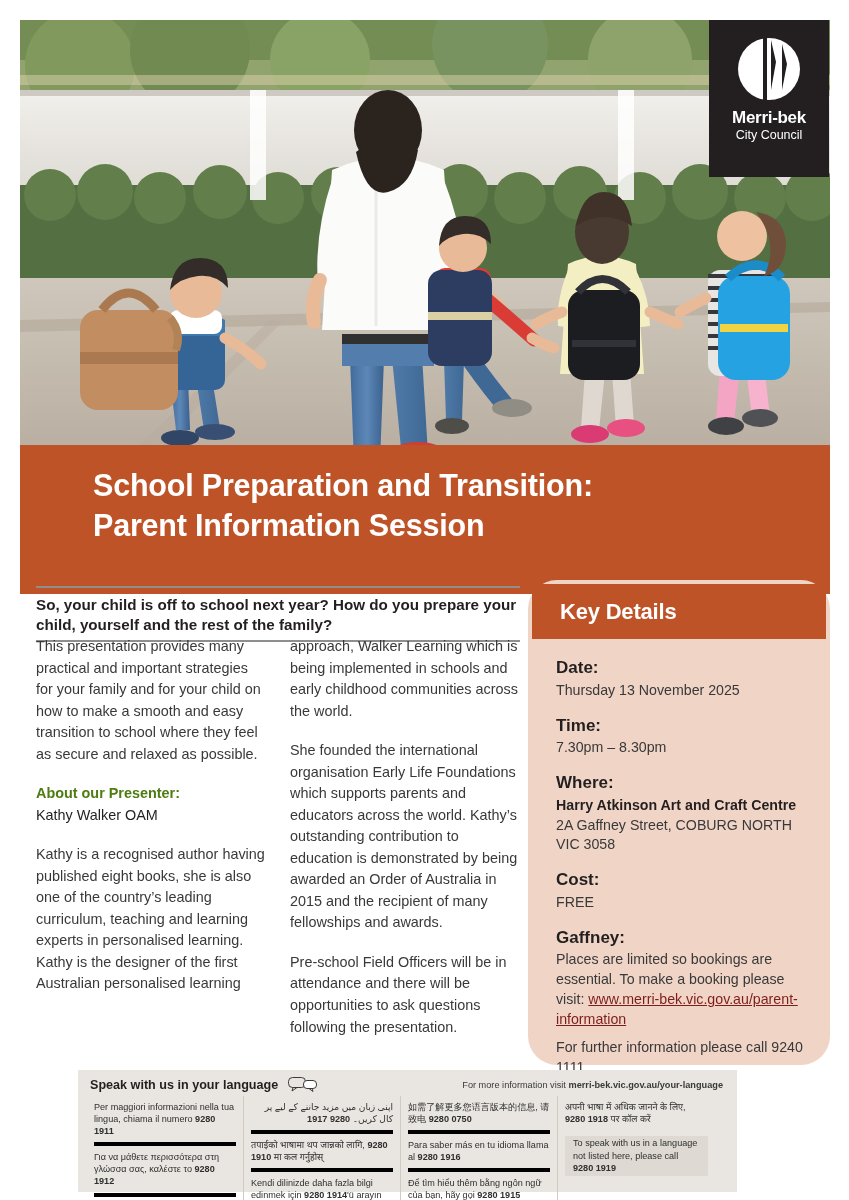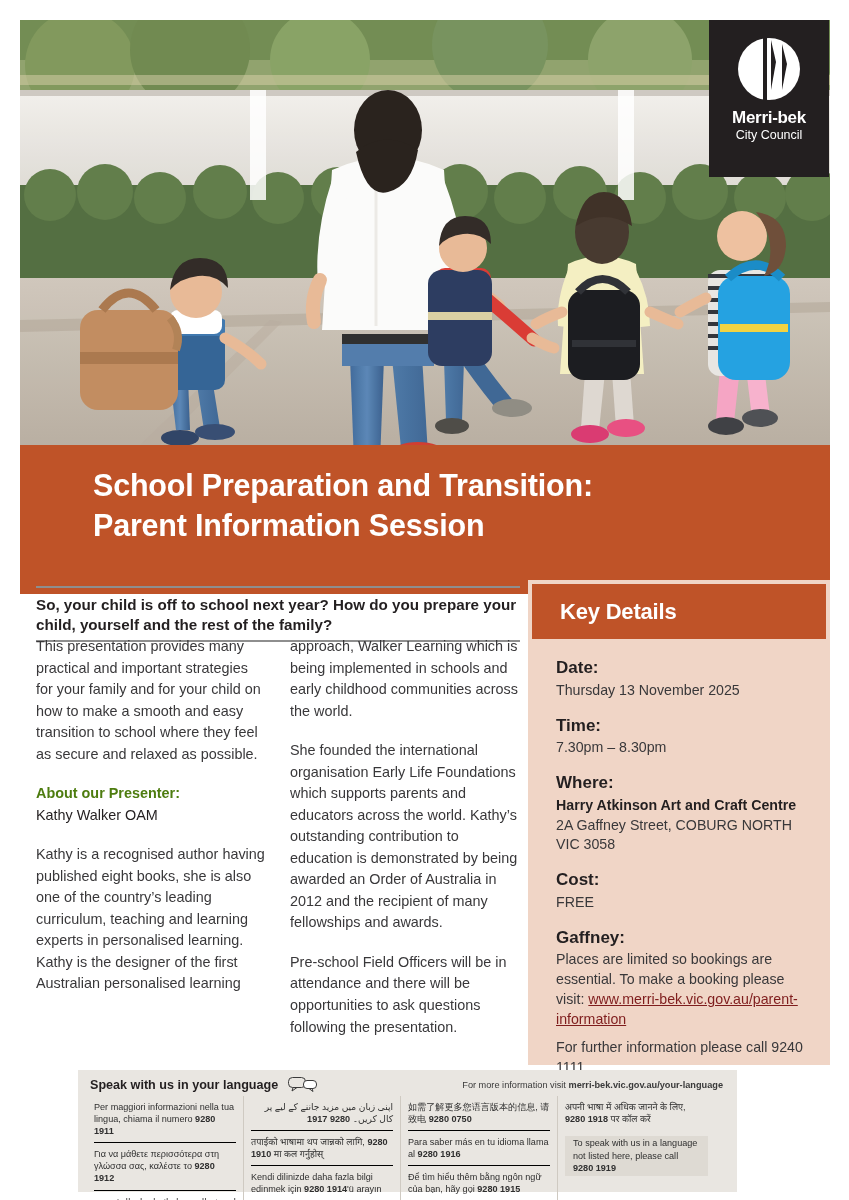--- a/index.html
+++ b/index.html
@@ -34,21 +34,21 @@
 
   .cols{position:absolute;left:36px;top:636px;width:484px;height:425px;
     display:flex;gap:24px;}
   .col{width:230px;font-size:14.4px;line-height:1.495;color:#39383a;}
   .col p{margin:0 0 18px 0;}
   .col p.tight{margin-bottom:0;}
   .col .sub{font-weight:bold;color:#4d7c0f;margin:0;}
   .col .subname{font-weight:normal;color:#231f20;margin:0 0 18px 0;}
 
   
-  .key{position:absolute;left:528px;top:580px;width:302px;height:485px;background:#f0d5c6;}
+  .key{position:absolute;left:528px;top:580px;width:302px;height:485px;background:#f0d5c6;border-radius:29px;}
   .key-head{height:55px;background:#bf5328;margin:4px 4px 0 4px;display:flex;align-items:center;}
   .key-head h3{margin:0 0 0 28px;color:#fff;font-size:22px;font-weight:bold;letter-spacing:-.2px;}
   .key-body{padding:17px 17px 0 28px;font-size:14.2px;line-height:1.40;color:#39383a;}
   .key-body .label{font-weight:bold;color:#231f20;font-size:17px;line-height:1.45;margin-top:3px;}
   .key-body .label:first-child{margin-top:0;}
   .key-body .val{margin-bottom:13px;}
   .key-body .val.strong{font-weight:bold;color:#231f20;}
   .key-body .val.nomb{margin-bottom:0;}
   .key-body a{color:#7f1d1d;text-decoration:underline;word-break:break-word;}
   .key-body .book{margin-bottom:8px;}
@@ -56,21 +56,21 @@
   
   .lang{position:absolute;left:78px;top:1070px;width:659px;height:122px;background:#e9e6e1;}
   .lang-top{display:flex;align-items:center;height:23px;padding:3px 4px 0 0;}
   .lang-title{font-size:12.6px;font-weight:bold;color:#231f20;margin-left:12px;}
   .bubble{margin-left:10px;width:30px;height:15px;position:relative;}
   .lang-note{margin-left:auto;margin-right:10px;font-size:9.2px;color:#3a3a3a;}
   .lang-note b{font-weight:bold;}
   .lang-grid{display:flex;padding:0 9px 0 9px;gap:0;}
   .lang-col{width:157px;padding:0 7px;box-sizing:border-box;border-right:1px solid #cfcac2;}
   .lang-col:last-child{border-right:none;}
-  .lang-item{font-size:9.1px;line-height:1.33;color:#2f2f2f;padding:5px 0 5px 0;border-bottom:1px solid #000000;}
+  .lang-item{font-size:9.1px;line-height:1.33;color:#2f2f2f;padding:5px 0 5px 0;border-bottom:4px solid #000000;}
   .lang-item:last-child{border-bottom:none;}
   .lang-item b{font-weight:bold;}
   .rtl{direction:rtl;text-align:right;}
   .lang-box{background:#dedad3;margin-top:6px;padding:1px 8px;font-size:9.1px;line-height:1.38;color:#2f2f2f;}
 </style>
 </head>
 <body>
 
 <div class="page">
 
@@ -255,21 +255,21 @@
 
   <div class="cols">
     <div class="col">
       <p>This presentation provides many practical and important strategies for your family and for your child on how to make a smooth and easy transition to school where they feel as secure and relaxed as possible.</p>
       <p class="sub">About our Presenter:</p>
       <p class="subname">Kathy Walker OAM</p>
       <p class="tight">Kathy is a recognised author having published eight books, she is also one of the country’s leading curriculum, teaching and learning experts in personalised learning. Kathy is the designer of the first Australian personalised learning</p>
     </div>
     <div class="col">
       <p>approach, Walker Learning which is being implemented in schools and early childhood communities across the world.</p>
-      <p>She founded the international organisation Early Life Foundations which supports parents and educators across the world. Kathy’s outstanding contribution to education is demonstrated by being awarded an Order of Australia in 2012 and the recipient of many fellowships and awards.</p>
+      <p>She founded the international organisation Early Life Foundations which supports parents and educators across the world. Kathy’s outstanding contribution to education is demonstrated by being awarded an Order of Australia in 2015 and the recipient of many fellowships and awards.</p>
       <p class="tight">Pre-school Field Officers will be in attendance and there will be opportunities to ask questions following the presentation.</p>
     </div>
   </div>
 
   <div class="key">
     <div class="key-head">
       <h3>Key Details</h3>
     </div>
     <div class="key-body">
       <div class="label">Date:</div>

